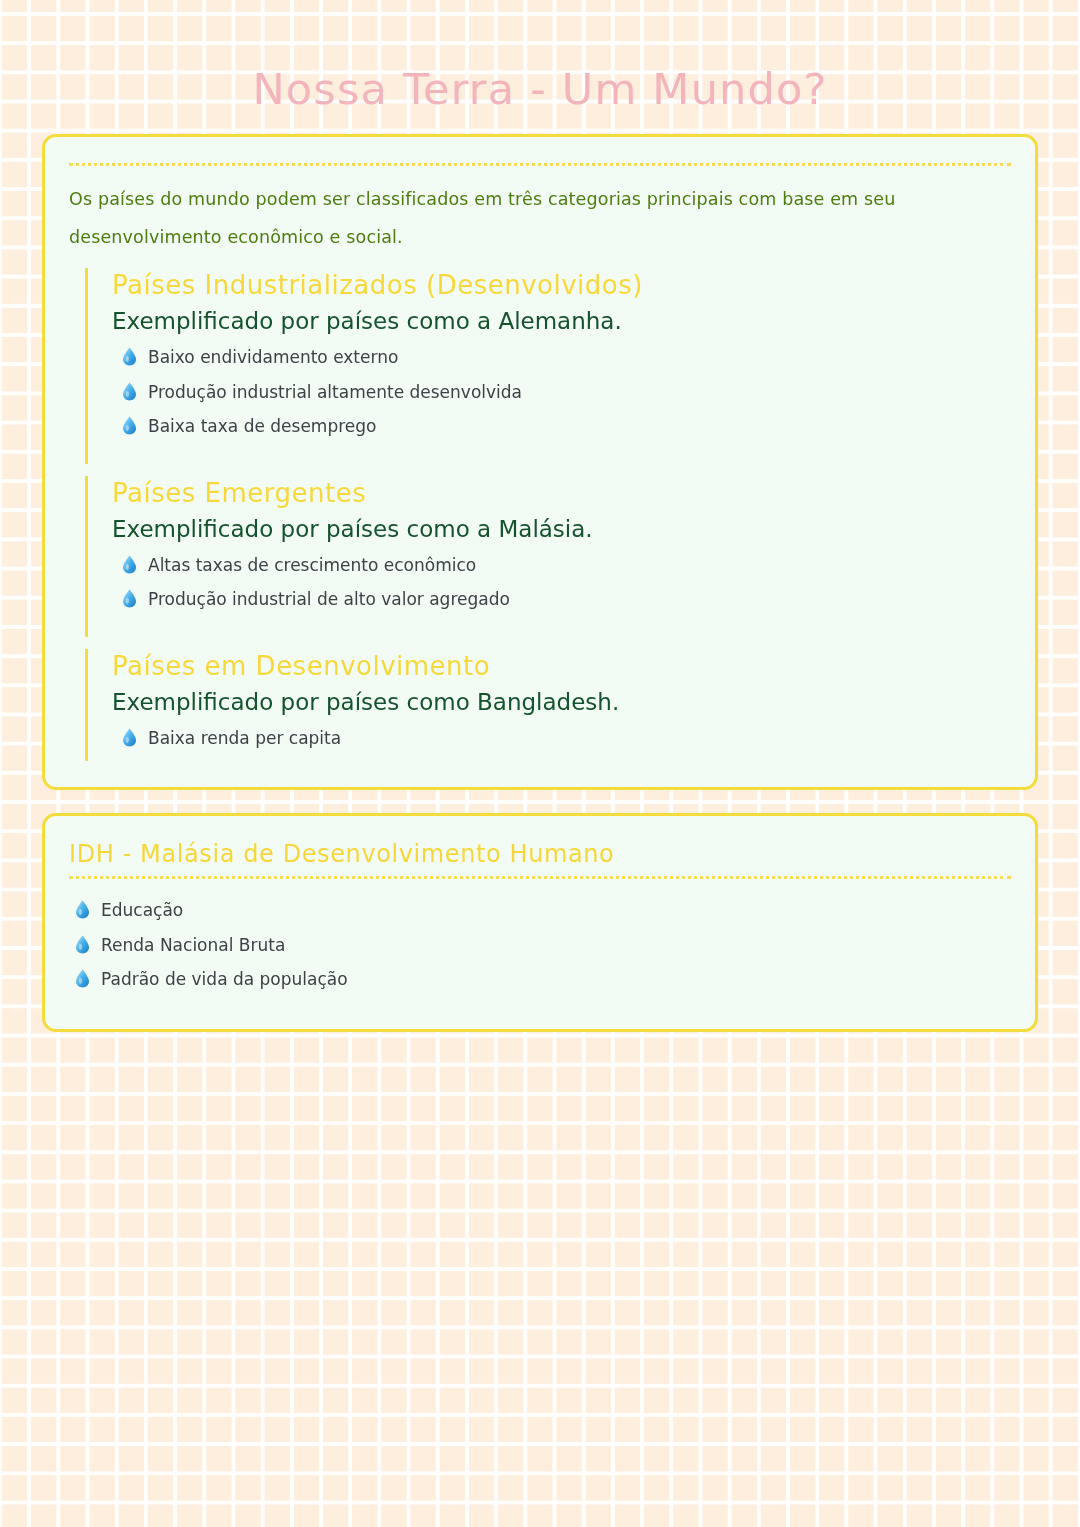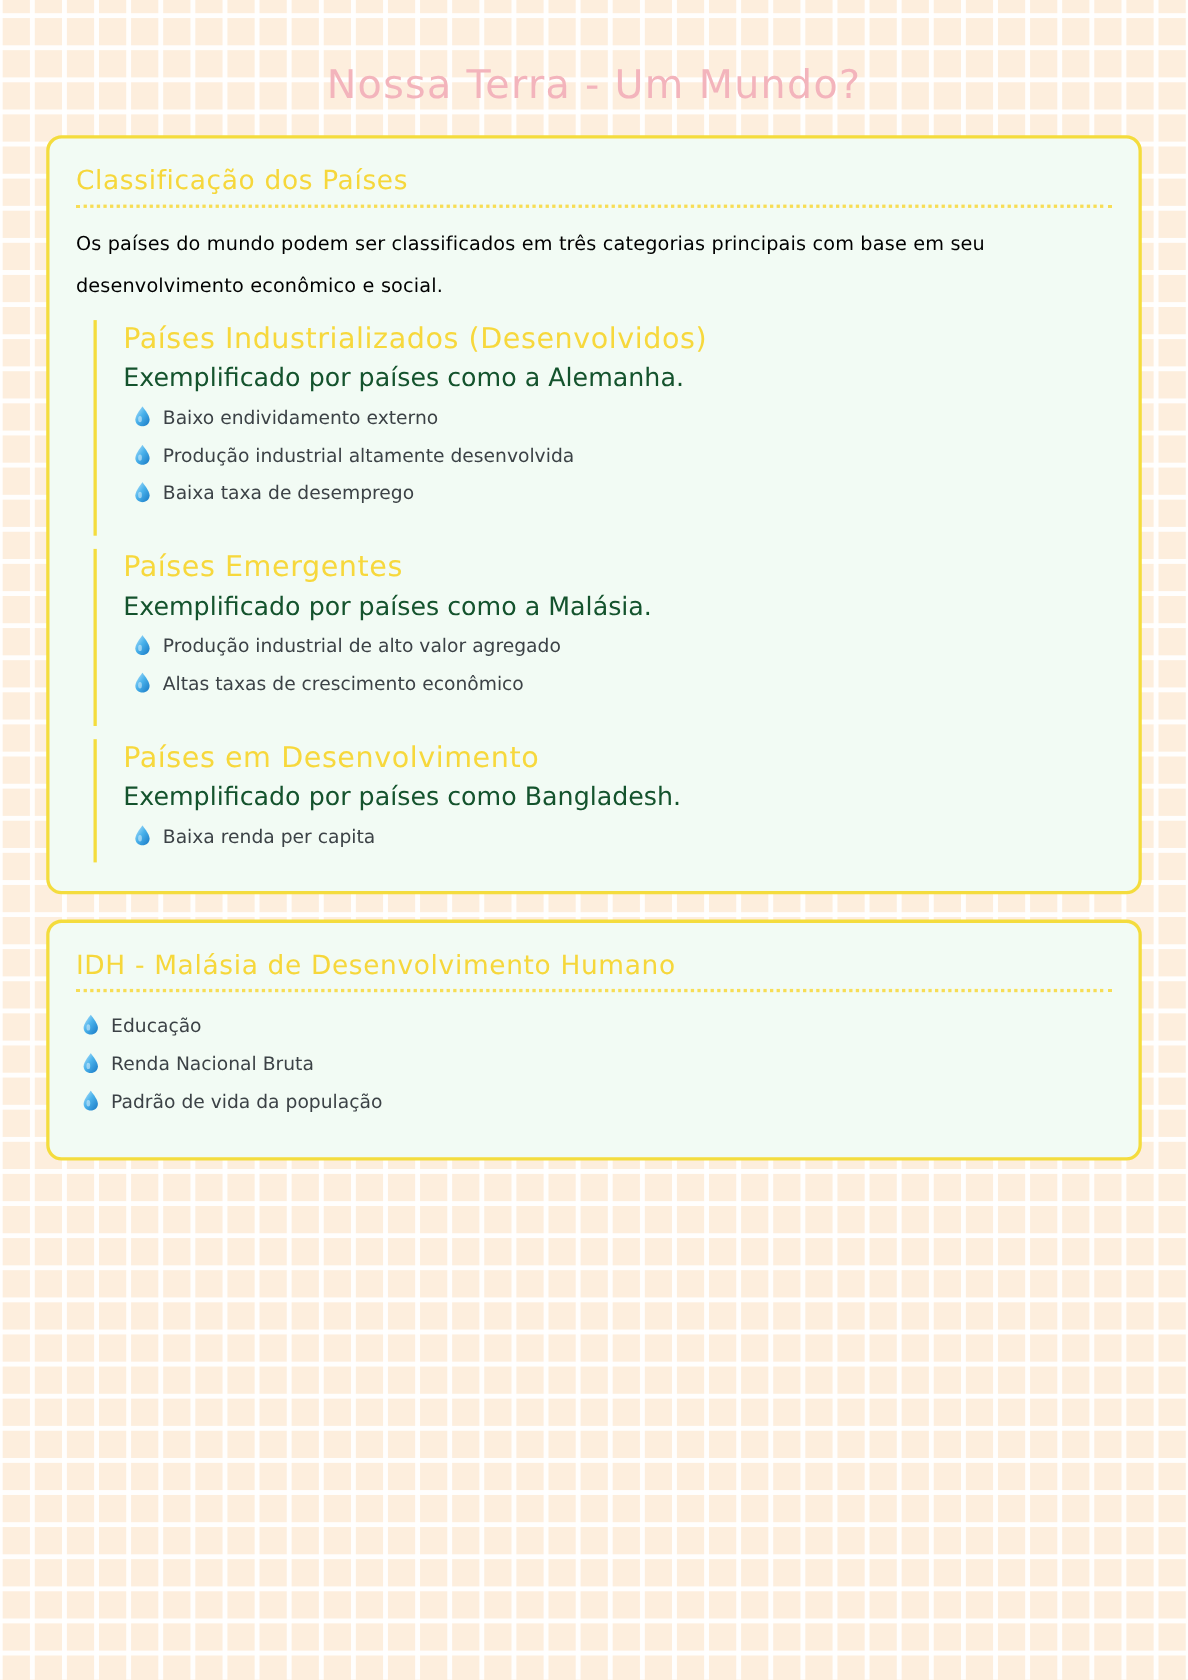--- a/index.html
+++ b/index.html
@@ -16,24 +16,24 @@
       linear-gradient(to bottom, rgba(255,255,255,0.95) 4px, transparent 4px);
     background-size: 29.2px 29.2px;
     background-position: -2px 12px;
     overflow: hidden;
     position: relative;
   }
 
   .page-title {
     text-align: center;
     color: #f3b4bc;
-    font-size: 36px;
+    font-size: 43px;
     font-weight: 400;
     letter-spacing: 1.2px;
-    margin: 0;
+    margin: 11px;
     padding-top: 57px;
     line-height: 42px;
     font-family: "DejaVu Sans", "Liberation Sans", sans-serif;
   }
 
   .cards-wrap {
     padding: 0 42px;
     margin-top: 24px;
   }
 
@@ -55,21 +55,21 @@
     line-height: 32px;
   }
 
   .dotted-rule {
     height: 0;
     border-bottom: 3px dotted #f7dd55;
     margin: 4px 0 14px 0;
   }
 
   .body-text {
-    color: #000000;
+    color: #4d7c0f;
     font-size: 17.5px;
     line-height: 38px;
     margin: 0;
     letter-spacing: 0.15px;
   }
 
   .subsection {
     border-left: 3px solid #f4dc3d;
     padding-left: 24px;
     margin: 12px 0 0 16px;
@@ -130,21 +130,20 @@
   .spacer-sub { height: 14px; }
 </style>
 </head>
 <body>
 
 <h1 class="page-title">Nossa Terra - Um Mundo?</h1>
 
 <div class="cards-wrap">
 
   <section class="card">
-    <h2 class="card-title">Classificação dos Países</h2>
     <div class="dotted-rule"></div>
     <p class="body-text">Os países do mundo podem ser classificados em três categorias principais com base em seu desenvolvimento econômico e social.</p>
 
     <div class="subsection">
       <h3 class="subsection-title">Países Industrializados (Desenvolvidos)</h3>
       <p class="subsection-desc">Exemplificado por países como a Alemanha.</p>
       <ul class="drop-list">
         <li>
           <span class="drop-icon">
             <svg width="15" height="19" viewBox="0 0 15 19">
@@ -187,30 +186,30 @@
       <h3 class="subsection-title">Países Emergentes</h3>
       <p class="subsection-desc">Exemplificado por países como a Malásia.</p>
       <ul class="drop-list">
         <li>
           <span class="drop-icon">
             <svg width="15" height="19" viewBox="0 0 15 19">
                 <path d="M7.5 0.5 C7.5 0.5 1 8.2 1 12.3 C1 16 4 18.5 7.5 18.5 C11 18.5 14 16 14 12.3 C14 8.2 7.5 0.5 7.5 0.5 Z" fill="url(#g1)"></path>
                 <ellipse cx="5.3" cy="12" rx="1.7" ry="2.9" fill="#ffffff" opacity="0.45"></ellipse>
               </svg>
           </span>
+          <span class="li-text">Altas taxas de crescimento econômico</span>
+        </li>
+        <li>
+          <span class="drop-icon">
+            <svg width="15" height="19" viewBox="0 0 15 19">
+                <path d="M7.5 0.5 C7.5 0.5 1 8.2 1 12.3 C1 16 4 18.5 7.5 18.5 C11 18.5 14 16 14 12.3 C14 8.2 7.5 0.5 7.5 0.5 Z" fill="url(#g1)"></path>
+                <ellipse cx="5.3" cy="12" rx="1.7" ry="2.9" fill="#ffffff" opacity="0.45"></ellipse>
+              </svg>
+          </span>
           <span class="li-text">Produção industrial de alto valor agregado</span>
-        </li>
-        <li>
-          <span class="drop-icon">
-            <svg width="15" height="19" viewBox="0 0 15 19">
-                <path d="M7.5 0.5 C7.5 0.5 1 8.2 1 12.3 C1 16 4 18.5 7.5 18.5 C11 18.5 14 16 14 12.3 C14 8.2 7.5 0.5 7.5 0.5 Z" fill="url(#g1)"></path>
-                <ellipse cx="5.3" cy="12" rx="1.7" ry="2.9" fill="#ffffff" opacity="0.45"></ellipse>
-              </svg>
-          </span>
-          <span class="li-text">Altas taxas de crescimento econômico</span>
         </li>
       </ul>
       <div class="spacer-sub"></div>
     </div>
 
     <div class="subsection">
       <h3 class="subsection-title">Países em Desenvolvimento</h3>
       <p class="subsection-desc">Exemplificado por países como Bangladesh.</p>
       <ul class="drop-list">
         <li>

